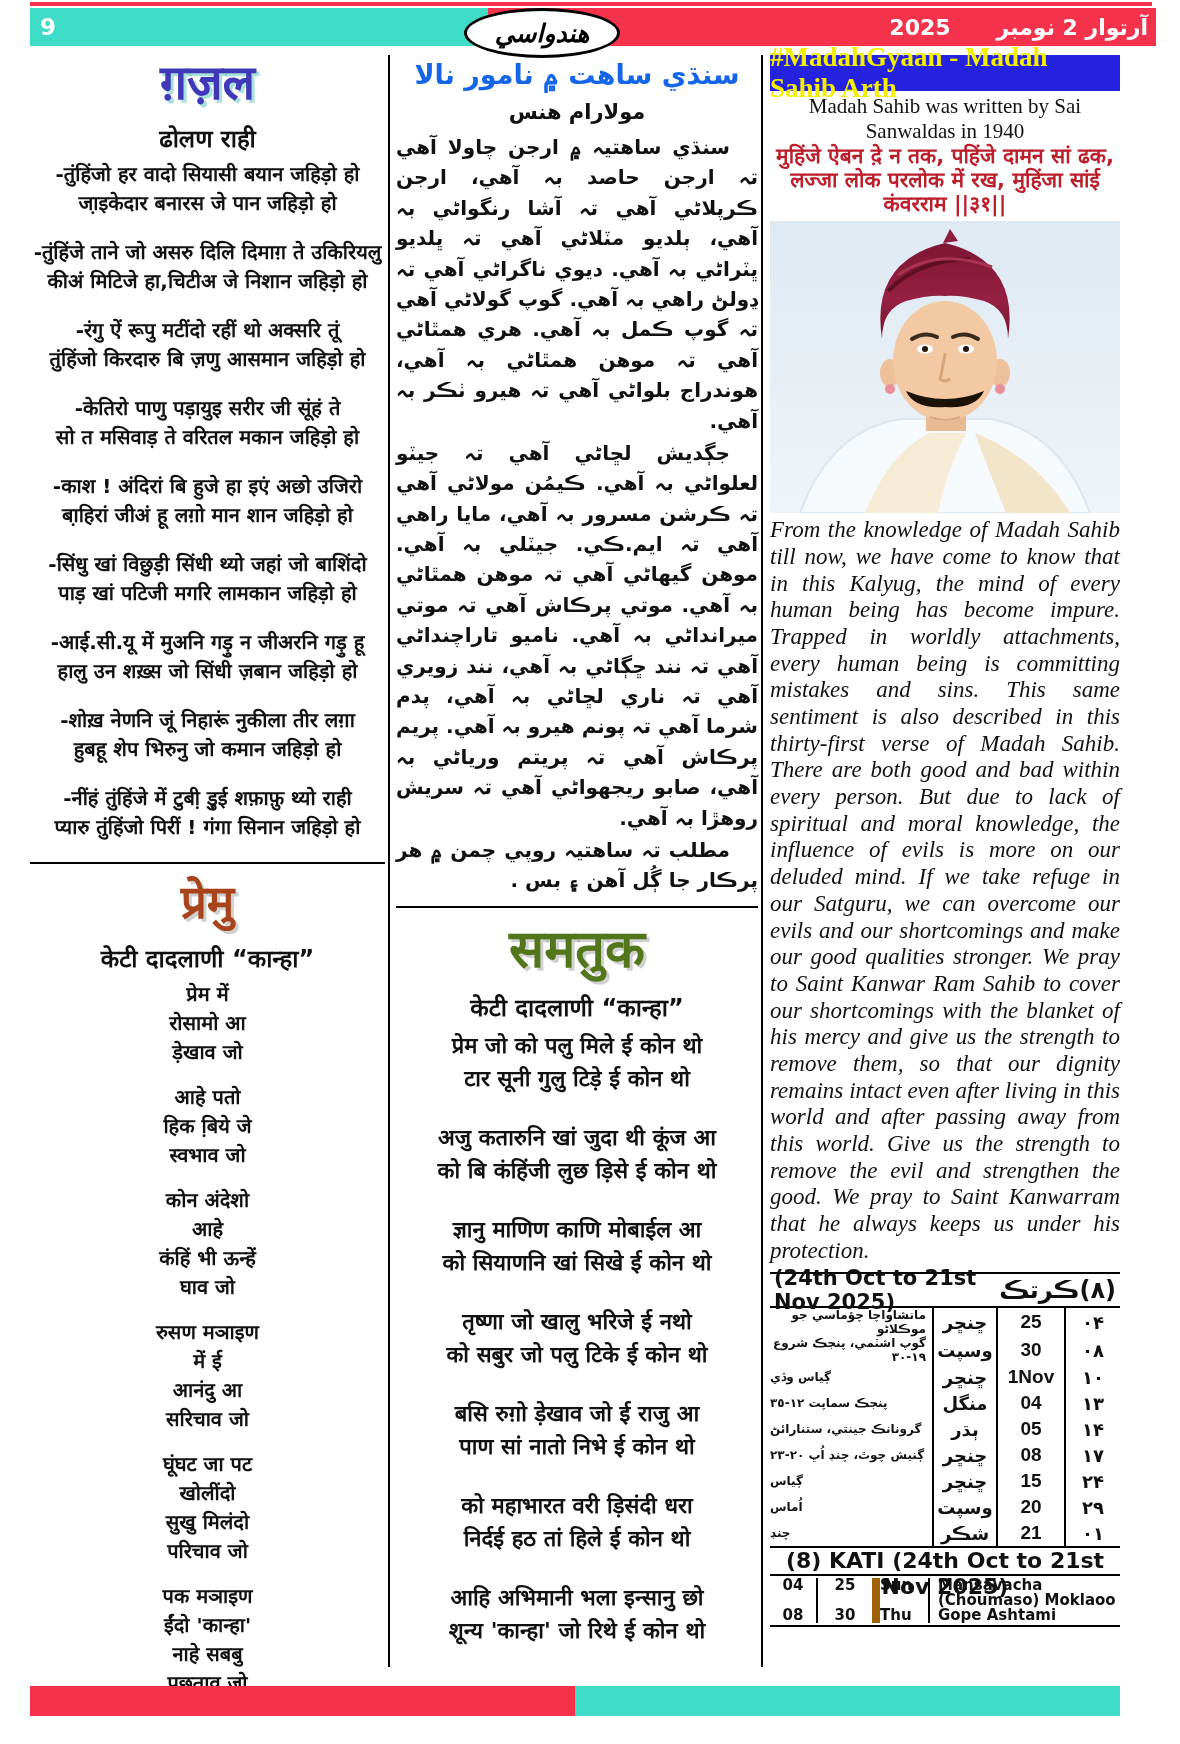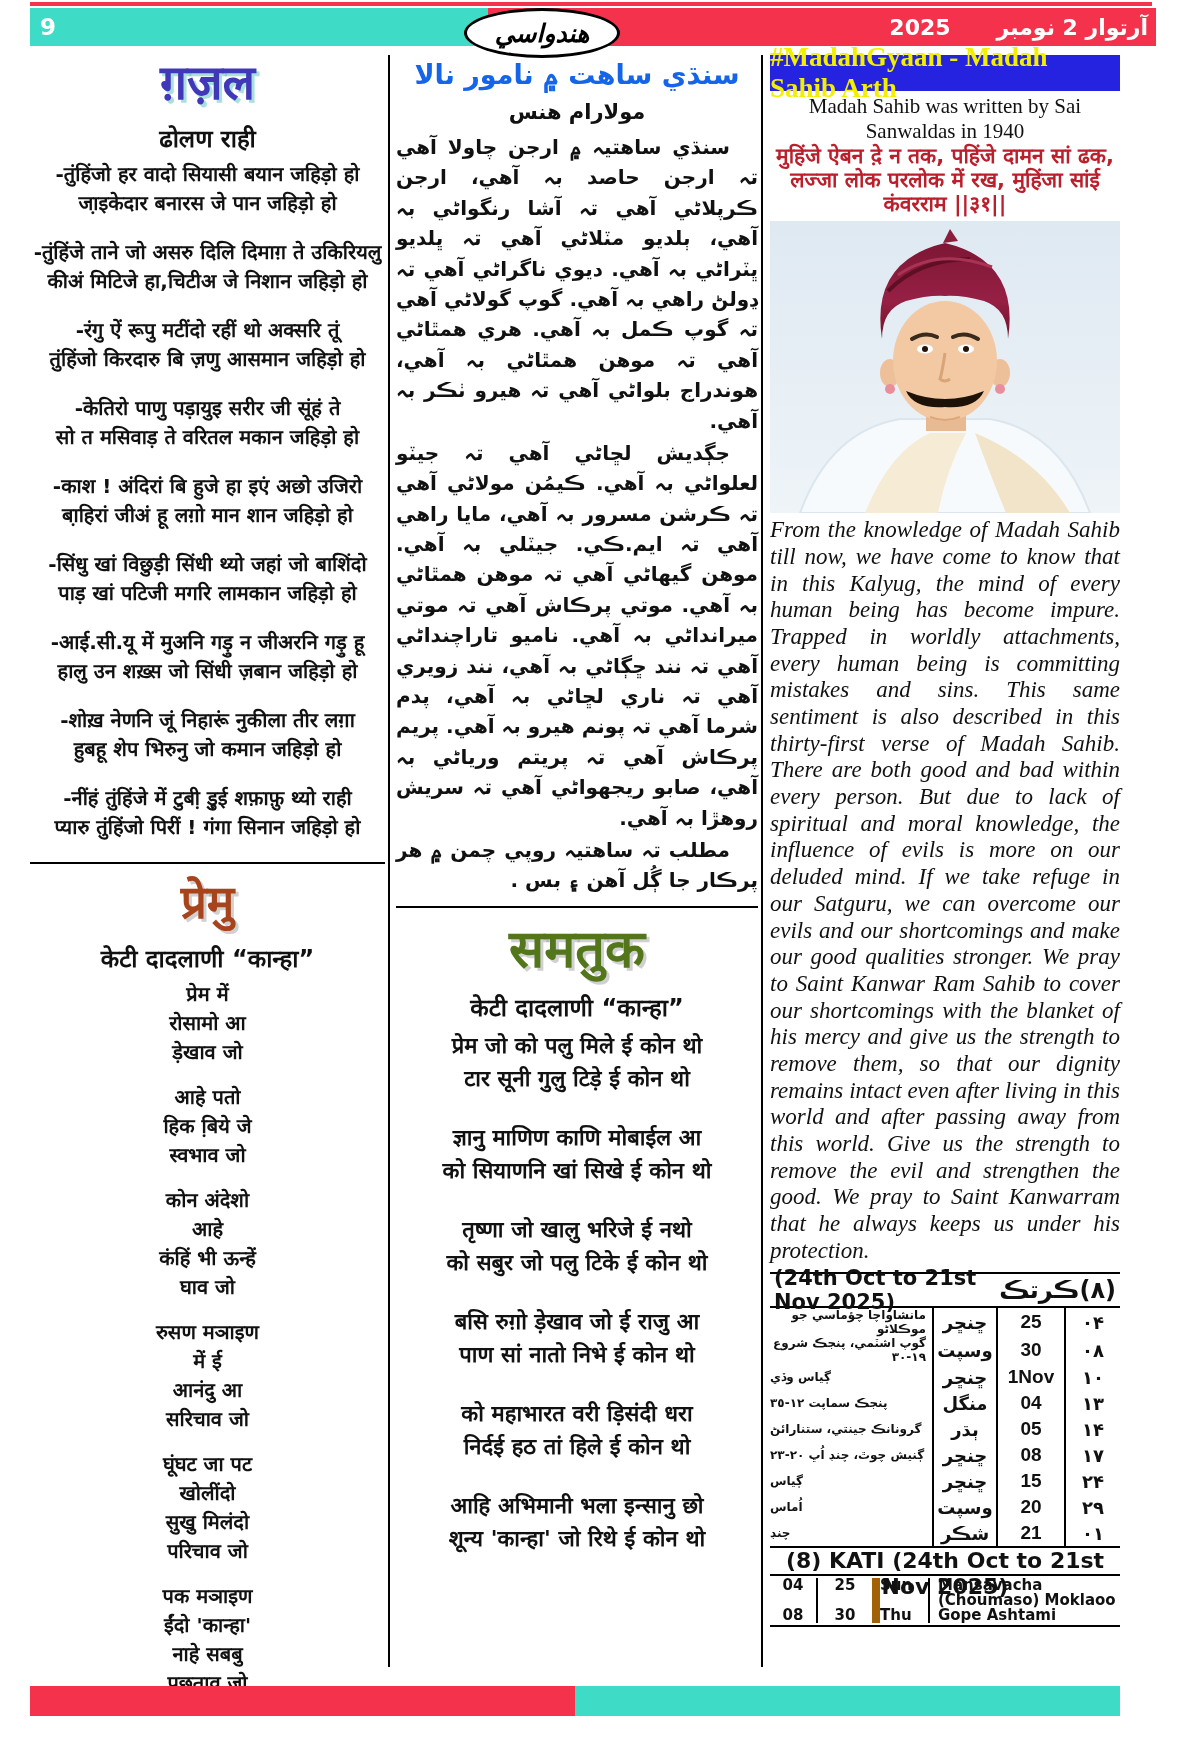--- a/index.html
+++ b/index.html
@@ -169,20 +169,22 @@
         <p>جڳديش لڇاڻي آهي تہ جيٽو لعلواڻي بہ آهي. ڪيمُن مولاڻي آهي تہ ڪرشن مسرور بہ آهي، مايا راهي آهي تہ ايم.ڪي. جيٽلي بہ آهي. موهن گيهاڻي آهي تہ موهن همٿاڻي بہ آهي. موتي پرڪاش آهي تہ موتي ميرانداڻي بہ آهي. ناميو تاراچنداڻي آهي تہ نند ڇڳاڻي بہ آهي، نند زويري آهي تہ ناري لڇاڻي بہ آهي، پدم شرما آهي تہ پونم هيرو بہ آهي. پريم پرڪاش آهي تہ پريتم ورياڻي بہ آهي، صابو ريجهواڻي آهي تہ سريش روهڙا بہ آهي.</p>
         <p>مطلب تہ ساهتيہ روپي چمن ۾ هر پرڪار جا ڳُل آهن ۽ بس .</p>
       </div>
     <hr class="rule">
     <div class="title samtuk-t">समतुक</div>
     <div class="byline">केटी दादलाणी “कान्हा”</div>
     <div class="poem mid-poem">
 
     <div class="stanza">प्रेम जो को पलु मिले ई कोन थो
 टार सूनी गुलु टिड़े ई कोन थो</div>
+        <div class="stanza">अजु कतारुनि खां जुदा थी कूंज आ
+को बि कंहिंजी लुछ ड़िसे ई कोन थो</div>
         <div class="stanza">ज्ञानु माणिण काणि मोबाईल आ
 को सियाणनि खां सिखे ई कोन थो</div>
         <div class="stanza">तृष्णा जो खालु भरिजे ई नथो
 को सबुर जो पलु टिके ई कोन थो</div>
         <div class="stanza">बसि रुग़ो ड़ेखाव जो ई राजु आ
 पाण सां नातो निभे ई कोन थो</div>
         <div class="stanza">को महाभारत वरी ड़िसंदी धरा
 निर्दई हठ तां हिले ई कोन थो</div>
         <div class="stanza">आहि अभिमानी भला इन्सानु छो
 शून्य 'कान्हा' जो रिथे ई कोन थो</div>

